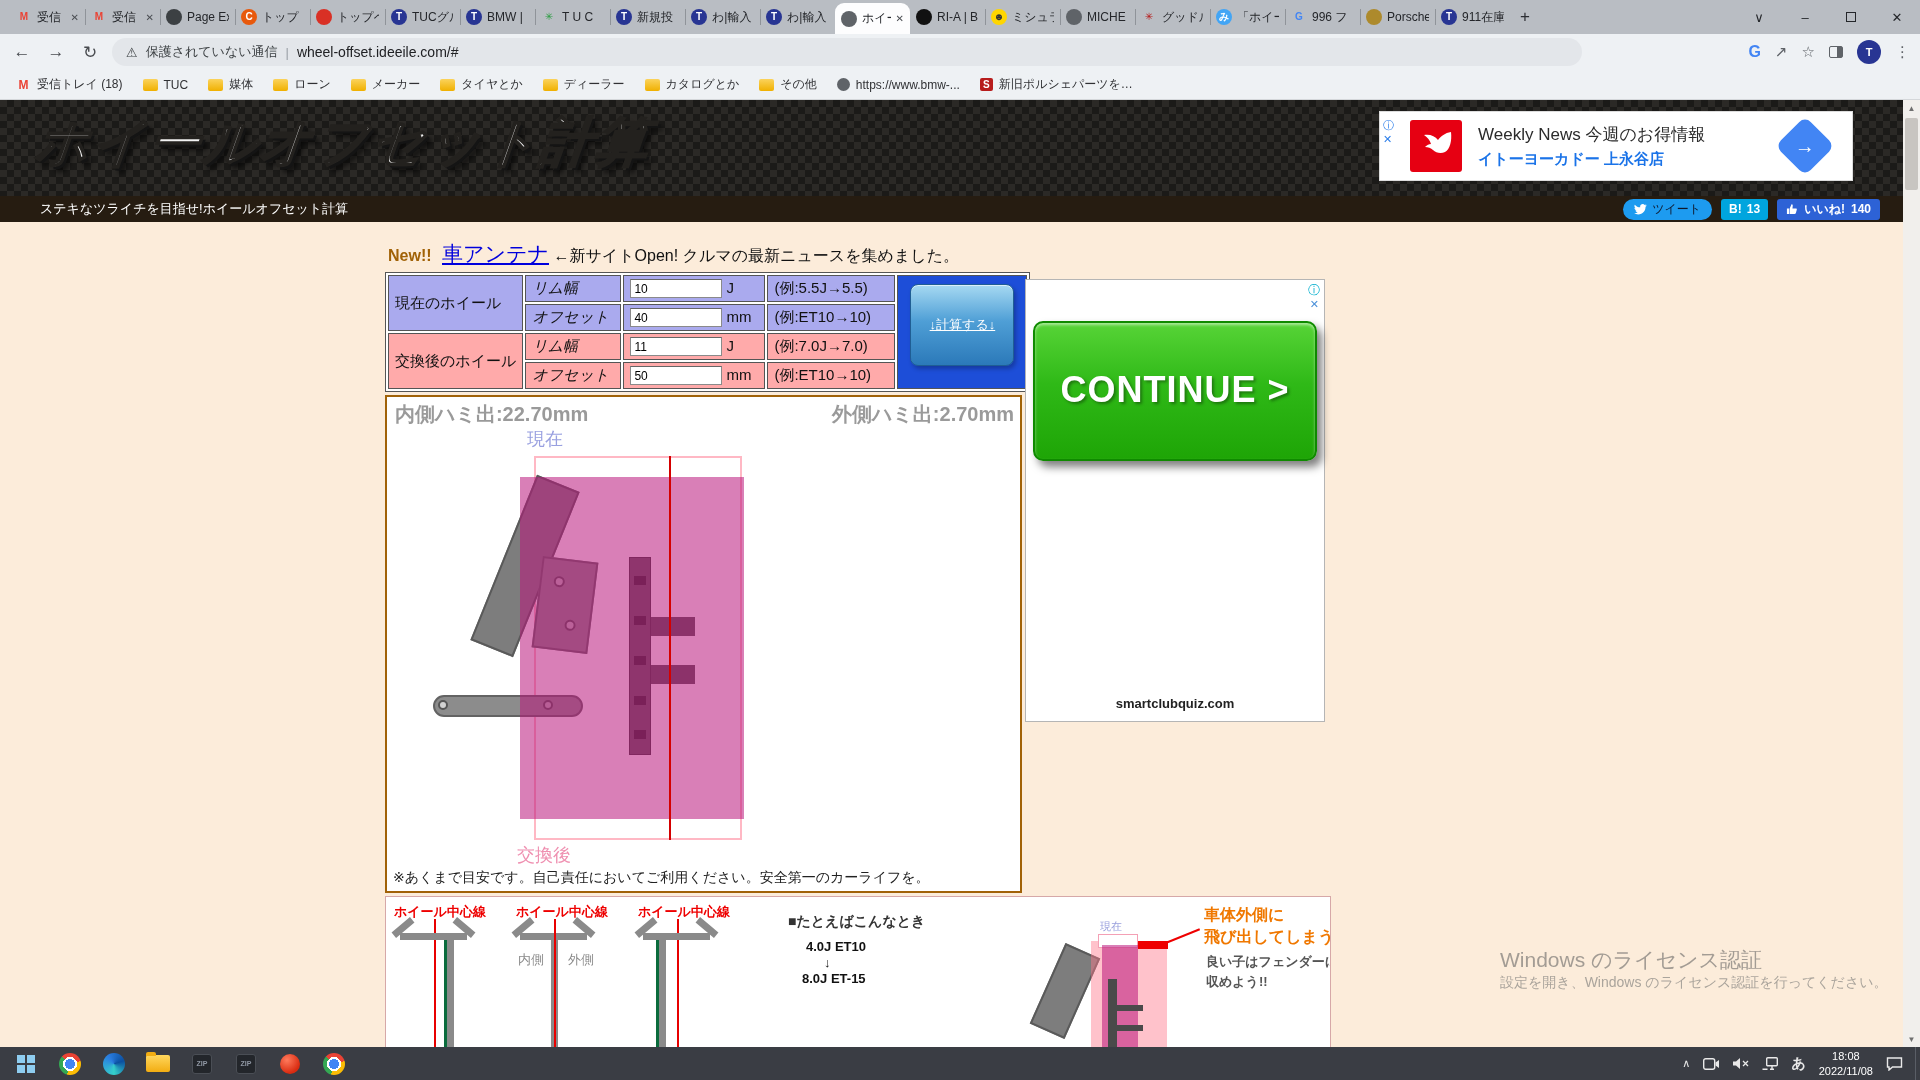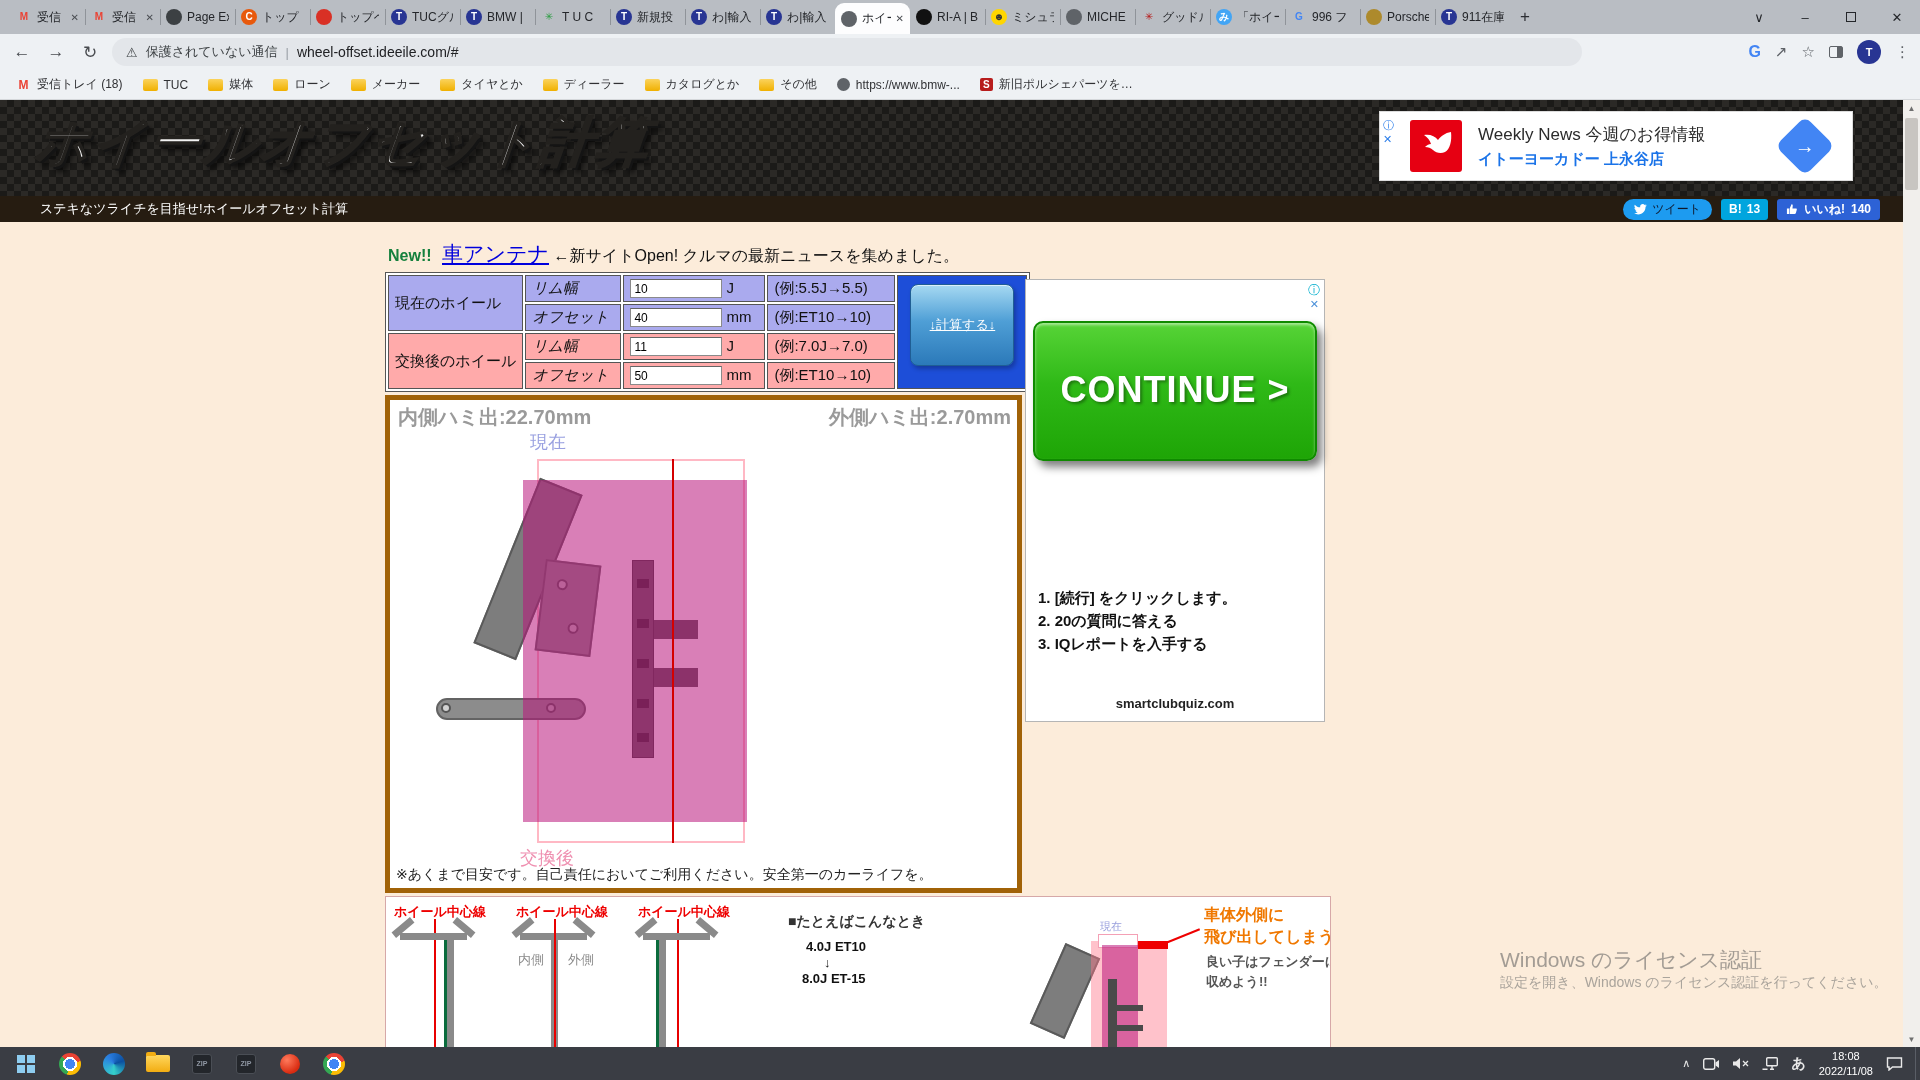--- a/index.html
+++ b/index.html
@@ -64,36 +64,36 @@
   .banner-arrow span { transform:rotate(-45deg); color:#fff; font-weight:bold; font-size:20px; }
 
   .subbar { height:26px; background:#261c11; color:#fff; font-size:13px; display:flex; align-items:center; padding:0 40px; }
   .social { margin-left:auto; display:flex; align-items:center; gap:9px; }
   .btn-tweet { background:#1d9bf0; color:#0f172a; border-radius:12px; height:21px; padding:0 11px; font-size:12px; display:flex; align-items:center; gap:5px; }
   .btn-hatena { background:#00a5de; color:#fff; border-radius:3px; height:21px; padding:0 8px; font-size:12px; font-weight:bold; display:flex; align-items:center; gap:5px; }
   .btn-like { background:#2d62d6; color:#fff; border-radius:3px; height:21px; padding:0 9px; font-size:12px; font-weight:bold; display:flex; align-items:center; gap:6px; }
 
   
   .new-line { position:absolute; left:388px; top:140px; font-size:16px; color:#111; white-space:nowrap; }
-  .new-badge { color:#15803d; font-weight:bold; margin-right:6px;text-align:right; }
+  .new-badge { color:#a16207; font-weight:bold; margin-right:6px;text-align:right; }
   .new-link { color:#0000dd; text-decoration:underline; font-size:21px; }
 
   table.calc { position:absolute; left:385px; top:172px; border-collapse:separate; border-spacing:2px; background:#fff; border:1px solid #555; }
   table.calc td { border:1px solid #555; height:27px; padding:0 6px; font-size:15px; color:#111; white-space:nowrap; }
   td.c-blue { background:#aaaaee; }
   td.c-pink { background:#ffaaaa; }
   td.headcell { width:130px; font-size:15px; }
   td.fieldcell { width:96px;font-style:italic; }
   td.inputcell { width:142px; }
   td.examplecell { width:128px; }
   td.btncell { width:130px; background:#1d4ed8; vertical-align:top; text-align:center; }
   .fld-input { width:92px; height:19px; border:1px solid #8a8a8a; border-top-color:#666; font-size:12px; padding:0 3px; font-family:inherit; }
   .calc-btn { margin-top:8px; width:104px; height:82px; background:linear-gradient(180deg,#a6d9f2,#4f9fd6 45%,#2b79b9); border:1px solid #1f5e94; border-radius:8px; color:#fff; font-size:13px; text-decoration:underline; box-shadow:inset 0 1px 0 rgba(255,255,255,.6), 2px 3px 4px rgba(0,0,0,.25); cursor:pointer; font-family:inherit; }
 
-  .results { position:absolute; left:385px; top:295px; width:637px; height:498px; background:#fff; border:5px solid #a16207; }
+  .results { position:absolute; left:385px; top:295px; width:637px; height:498px; background:#fff; border:2px solid #a16207; }
   .res-inner { position:absolute; left:8px; top:4px; font-size:20px; font-weight:bold; color:#9a9a9a; }
   .res-outer { position:absolute; right:6px; top:4px; font-size:20px; font-weight:bold; color:#9a9a9a; }
   .lbl-current { position:absolute; left:140px; top:30px; font-size:18px; color:#99a0e0; }
   .lbl-after { position:absolute; left:130px; top:446px; font-size:18px; color:#ef8fb0; }
   .note { position:absolute; left:6px; bottom:4px; font-size:14px; color:#222; white-space:nowrap; }
 
   .cur-outline { position:absolute; left:147px; top:59px; width:208px; height:384px; border:2px solid #ffb8c4; background:#fff; }
   .strut { position:absolute; left:115px; top:80px; width:46px; height:178px; background:#7d7d7d; border:2px solid #5a5a5a; transform:rotate(22deg); }
   .bracket { position:absolute; left:150px; top:162px; width:56px; height:92px; background:#8a8a8a; border:2px solid #636363; transform:rotate(7deg); }
   .bolt { position:absolute; width:11px; height:11px; border-radius:50%; background:#bdbdbd; border:2px solid #555; }
@@ -553,25 +553,20 @@
       <span class="warn-orange" style="left:818px;top:8px;">車体外側に</span>
       <span class="warn-orange" style="left:818px;top:30px;">飛び出してしまう分</span>
       <span class="warn-gray" style="left:820px;top:56px;">良い子はフェンダーに</span>
       <span class="warn-gray" style="left:820px;top:76px;">収めよう!!</span>
     </div>
 
     <div class="adpanel">
       <span class="adchoices">ⓘ</span>
       <span class="ad-close">✕</span>
       <div class="continue-btn">CONTINUE &gt;</div>
-      <div class="ad-steps">
-        <div>1. [続行] をクリックします。</div>
-          <div>2. 20の質問に答える</div>
-          <div>3. IQレポートを入手する</div>
-      </div>
       <div class="ad-site">smartclubquiz.com</div>
     </div>
 
     <div class="watermark1">Windows のライセンス認証</div>
     <div class="watermark2">設定を開き、Windows のライセンス認証を行ってください。</div>
 
     <div class="scrollbar">
       <span class="sb-arrow" style="top:0;">▲</span>
       <div class="sb-thumb"></div>
       <span class="sb-arrow" style="bottom:0;">▼</span>

